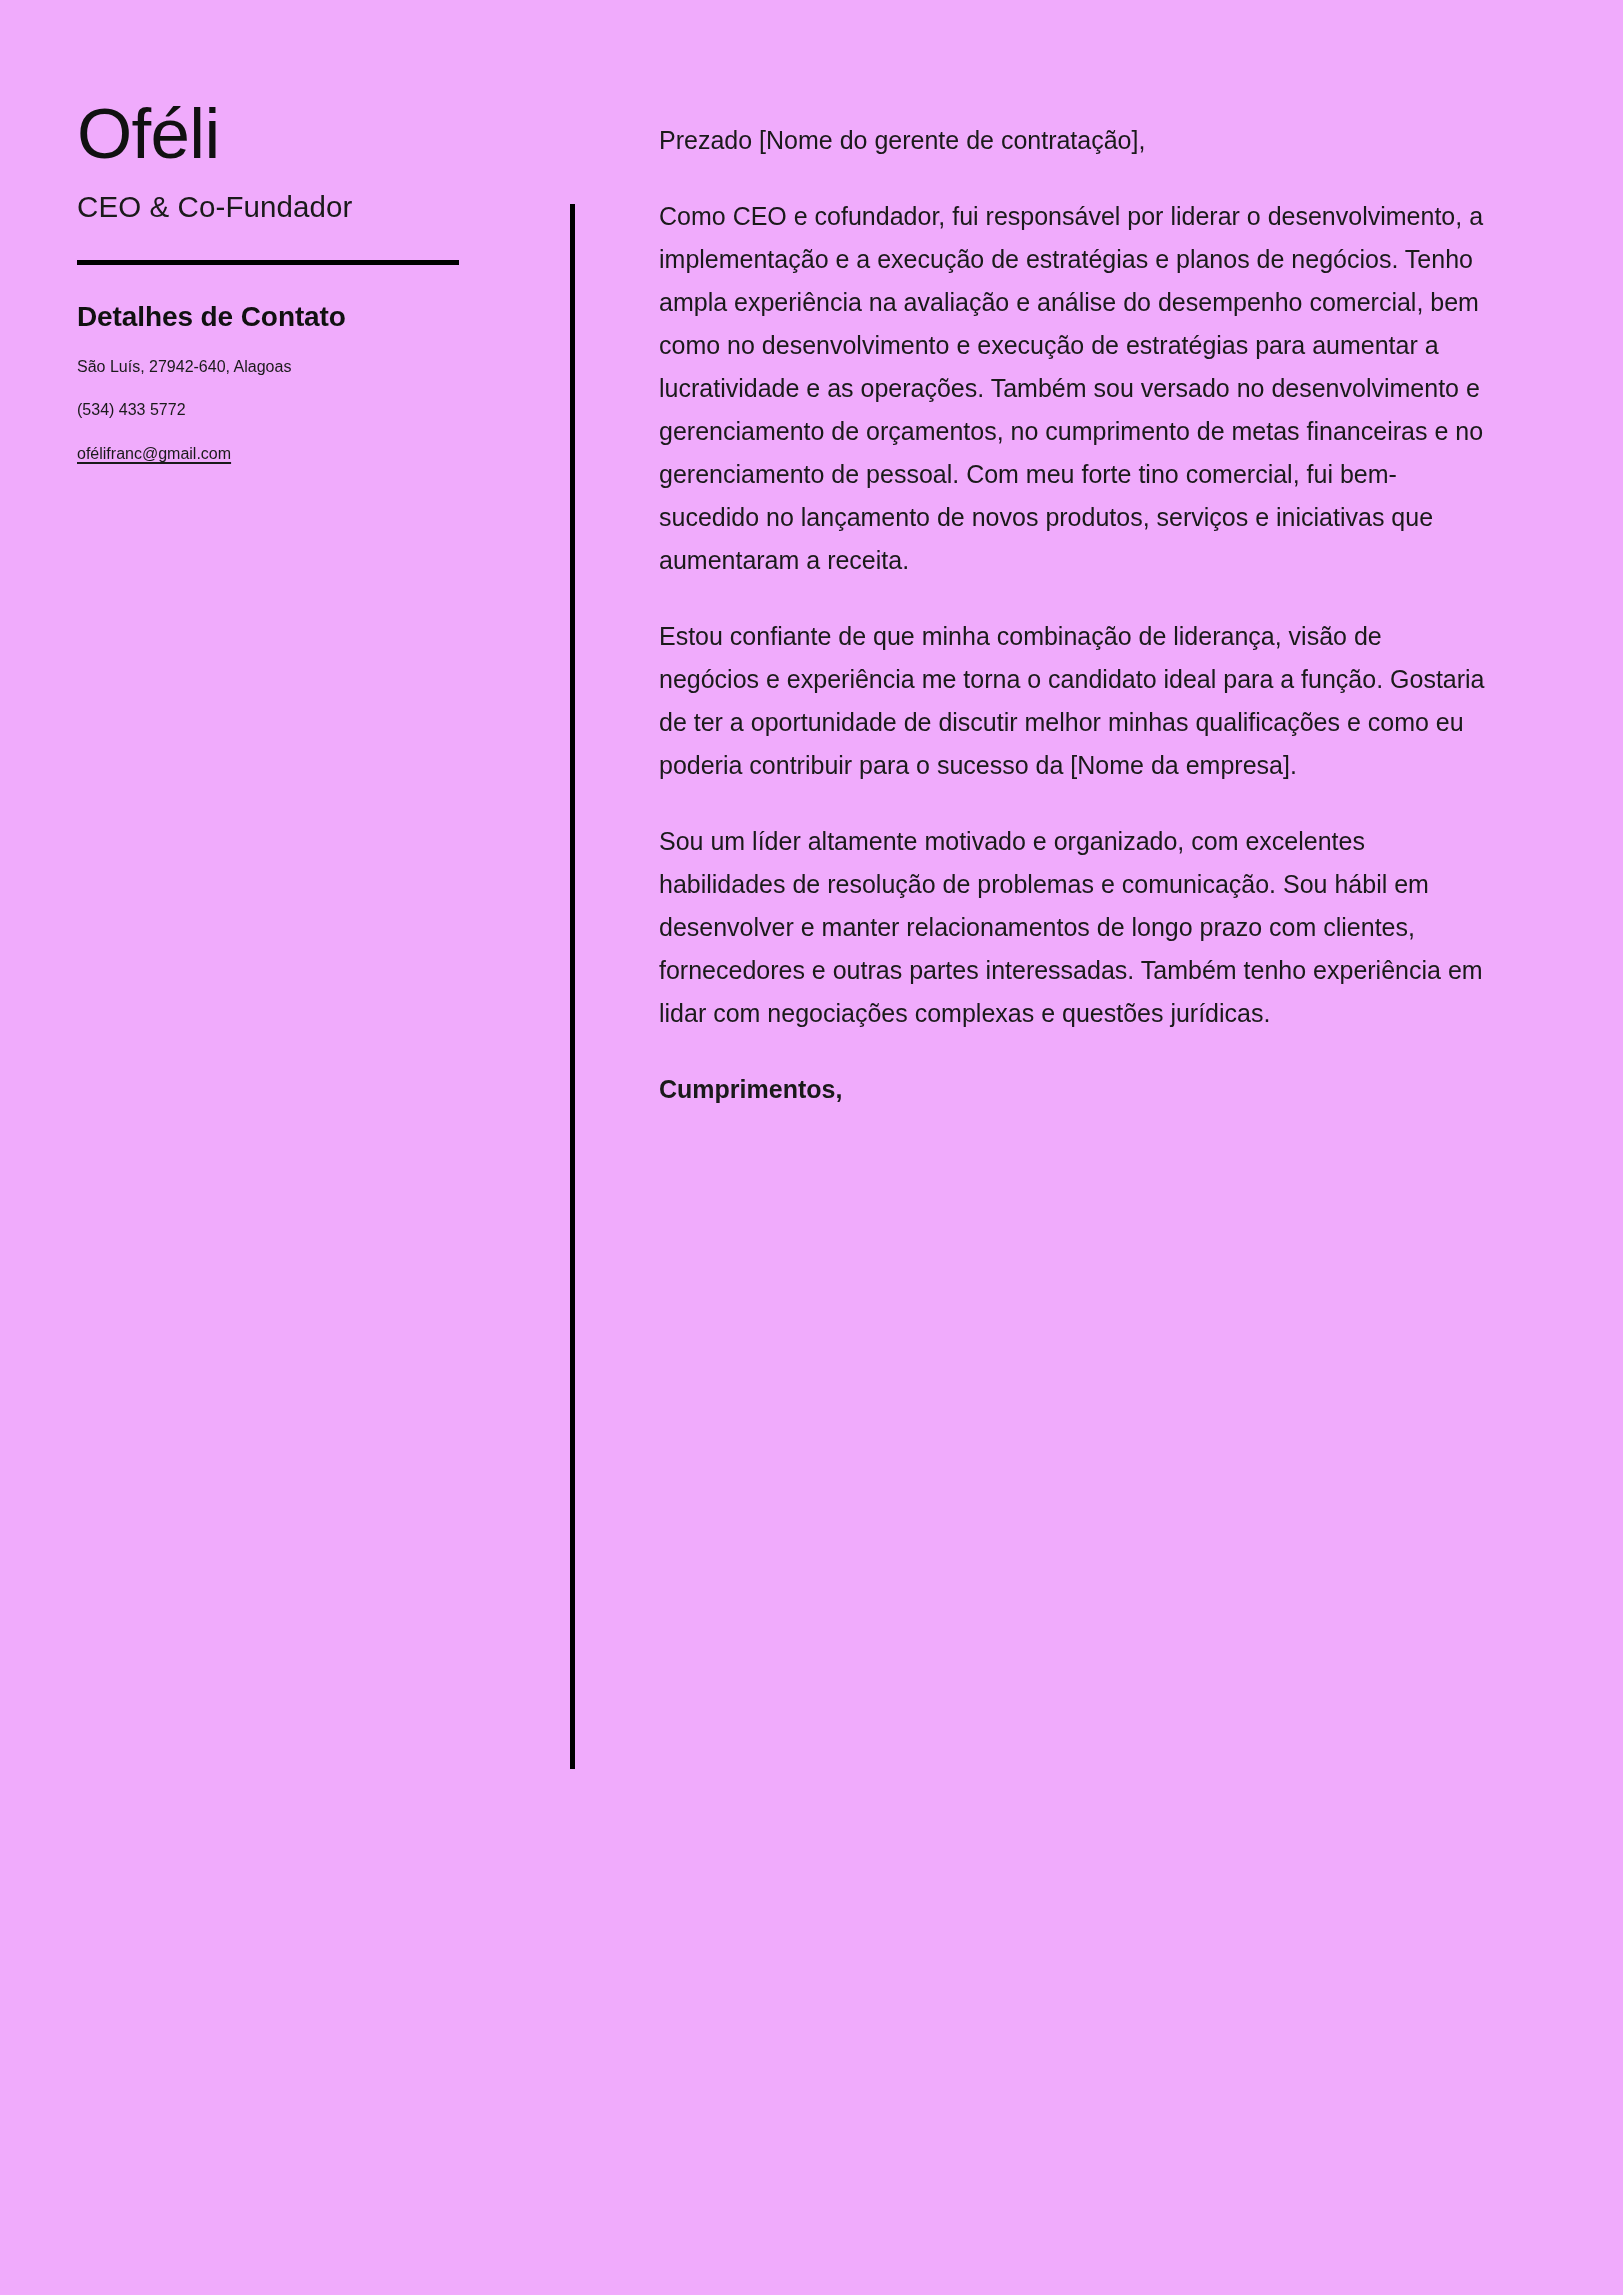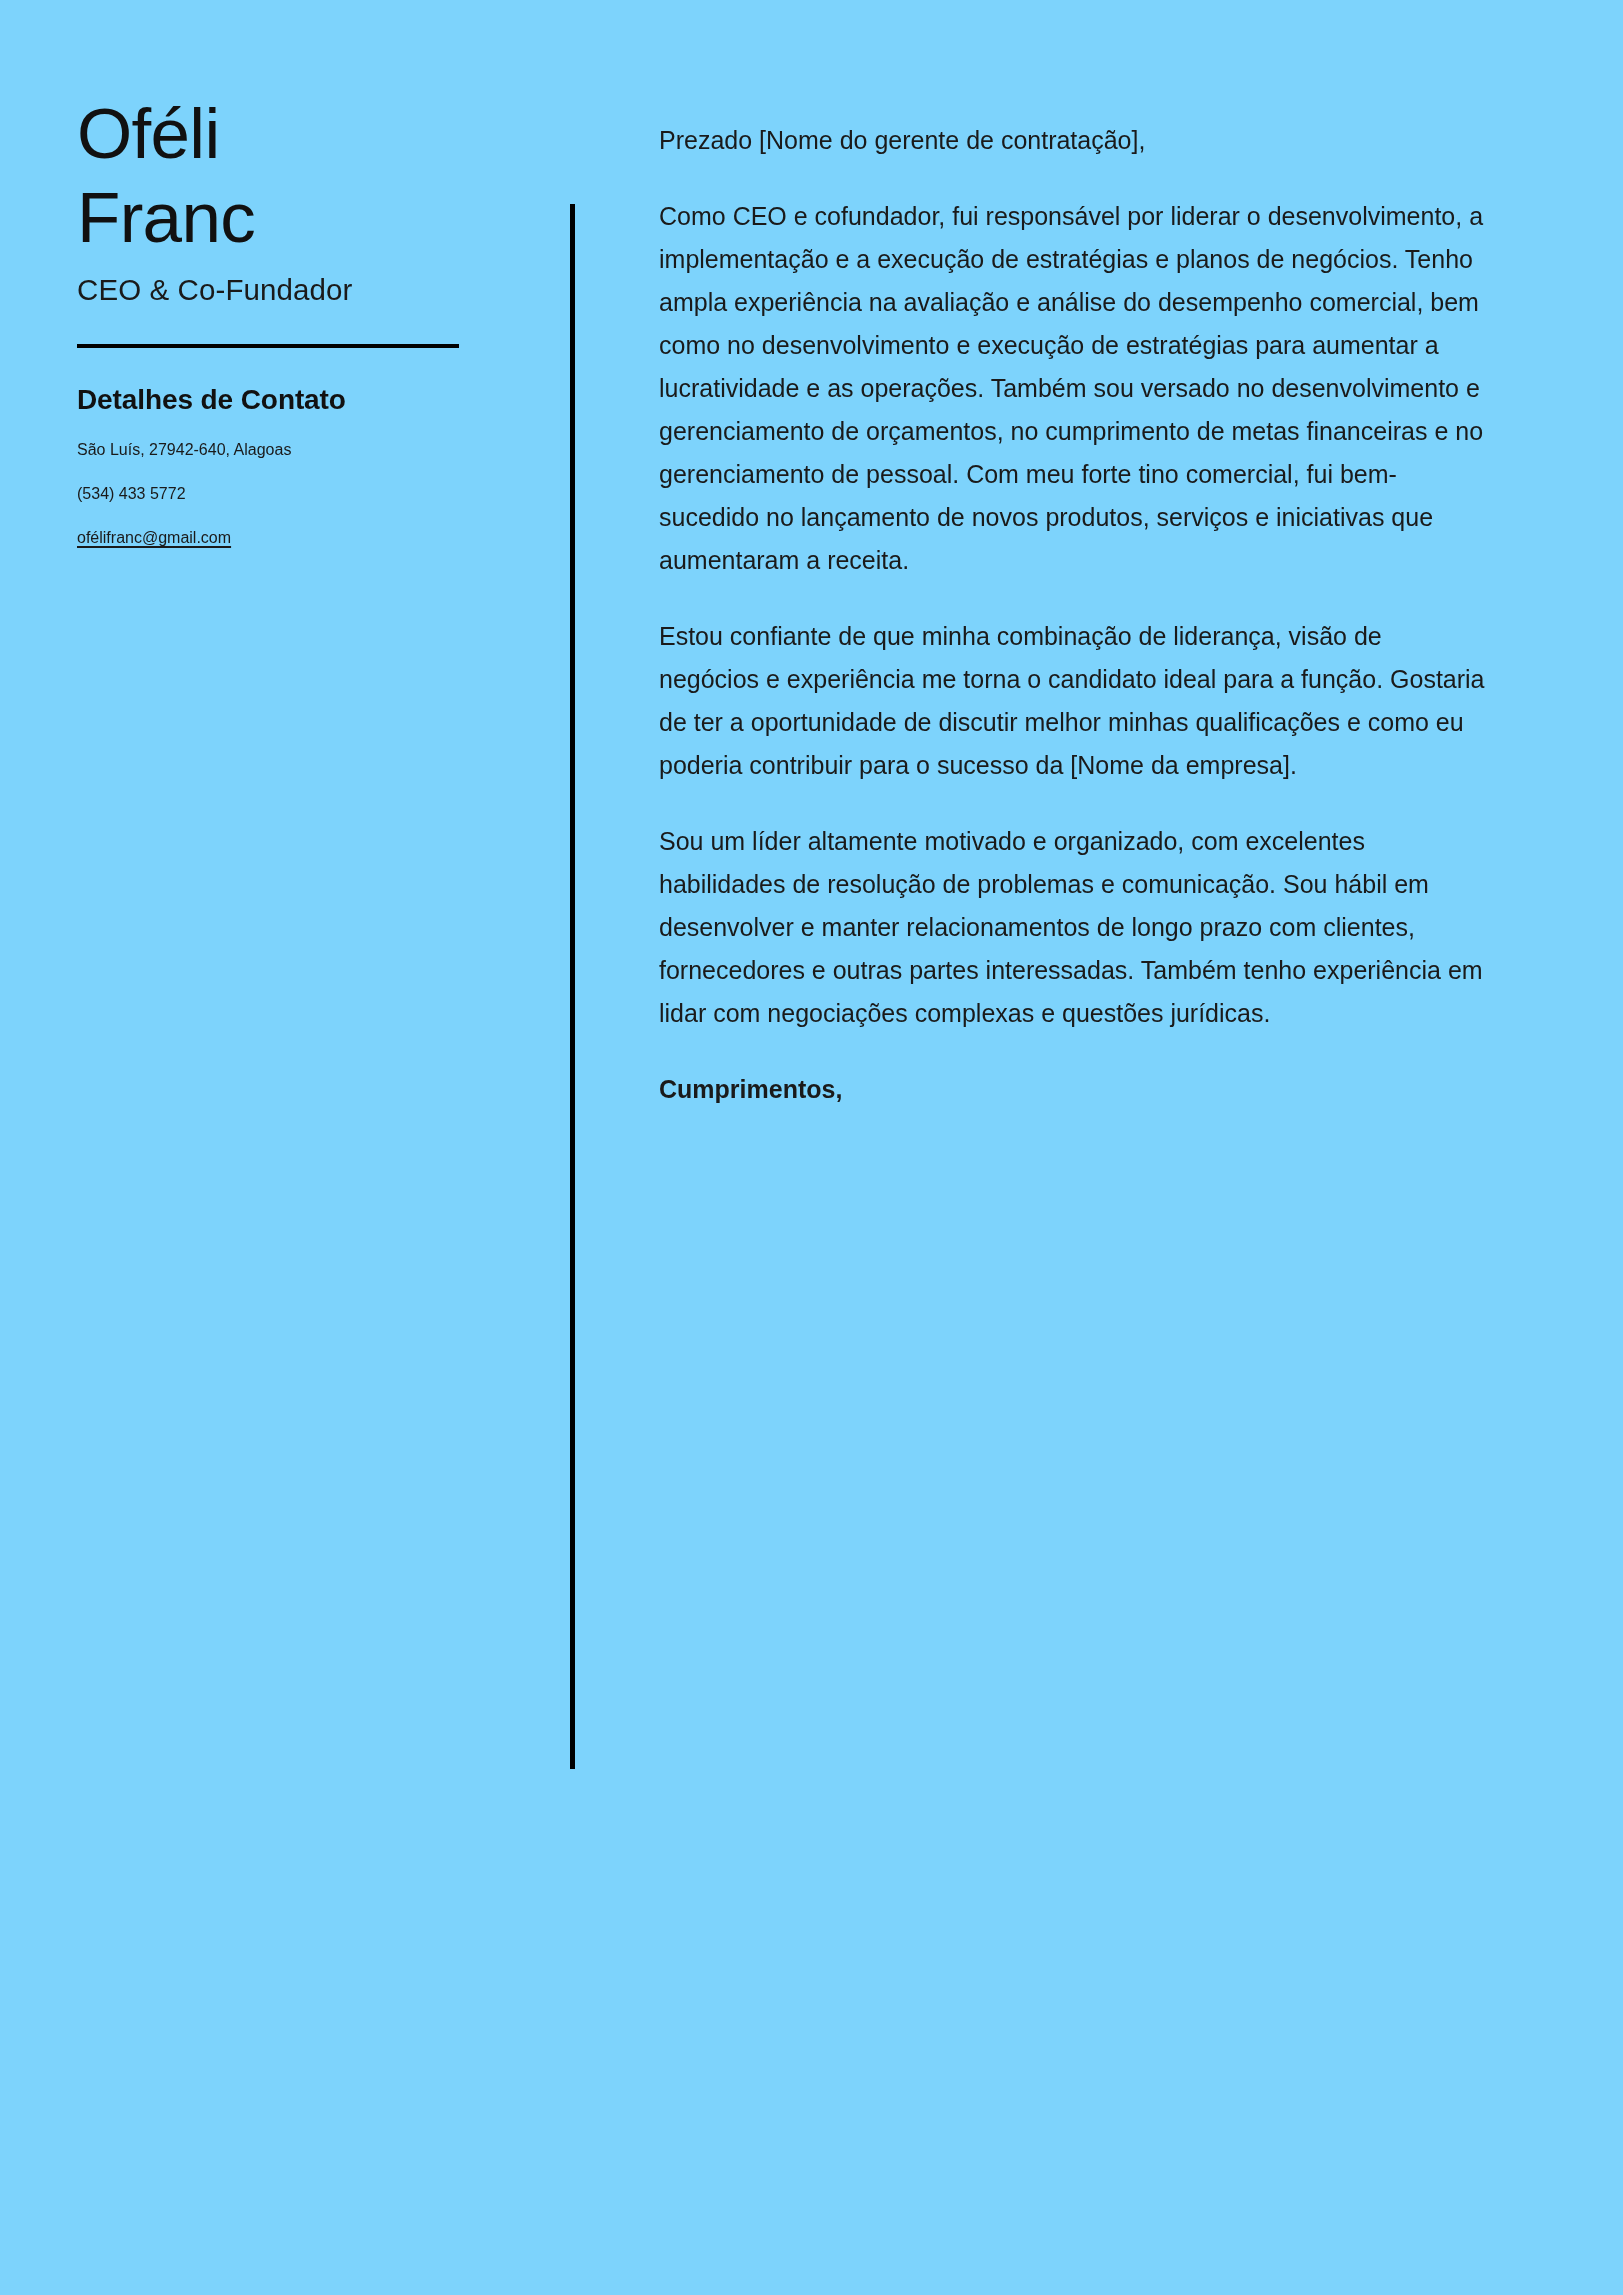--- a/index.html
+++ b/index.html
@@ -10,21 +10,21 @@
   body {
     font-family: "Liberation Sans", sans-serif;
     color: #1a1a1a;
     -webkit-font-smoothing: antialiased;
   }
 
   .page {
     position: relative;
     width: 1623px;
     height: 2295px;
-    background: #7dd3fc;
+    background: #f0abfc;
     overflow: hidden;
     box-sizing: border-box;
   }
 
   
   .sidebar {
     position: absolute;
     left: 77px;
     top: 92px;
     width: 419px;
@@ -127,21 +127,20 @@
 </style>
 </head>
 <body>
 
 <div class="page">
 
   <div class="sidebar">
 
     <div class="name-block">
       <span class="name-line">Oféli</span>
-      <span class="name-line">Franc</span>
     </div>
 
     <div class="job-title">CEO &amp; Co-Fundador</div>
 
     <div class="rule"></div>
 
     <div class="contact-heading">Detalhes de Contato</div>
 
     <div class="contact-list">
       <div class="contact-item">São Luís, 27942-640, Alagoas</div>

